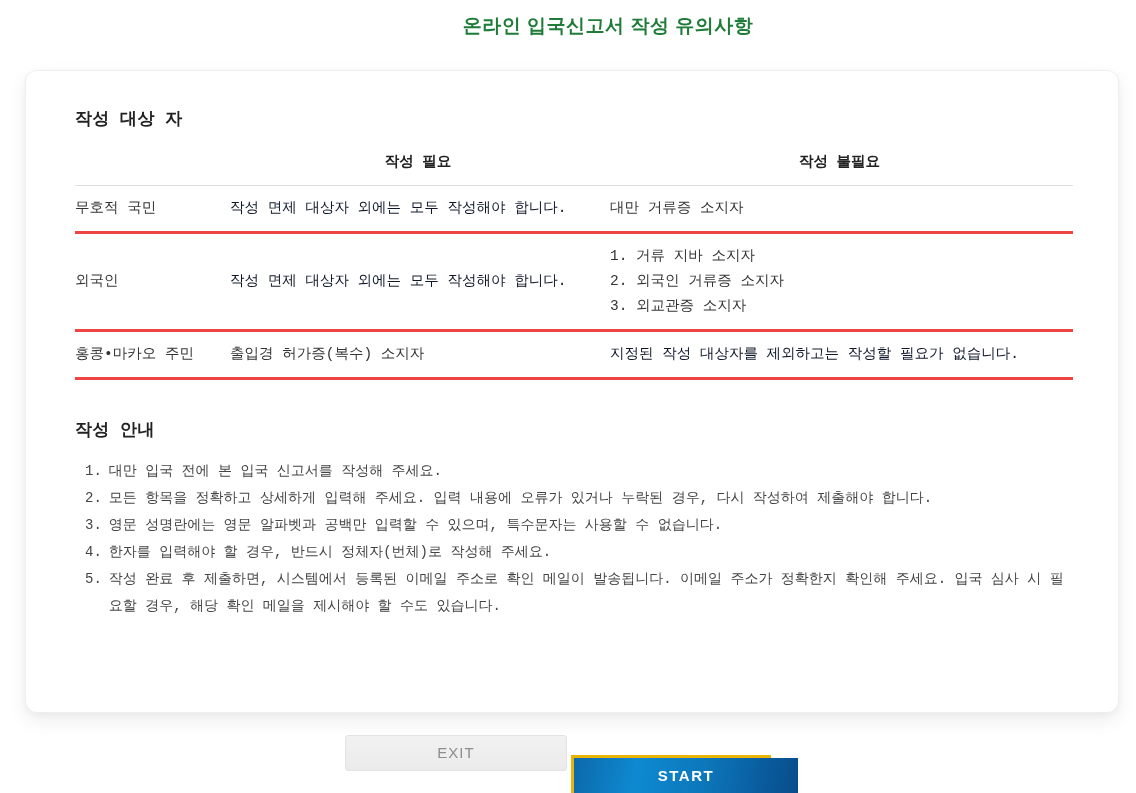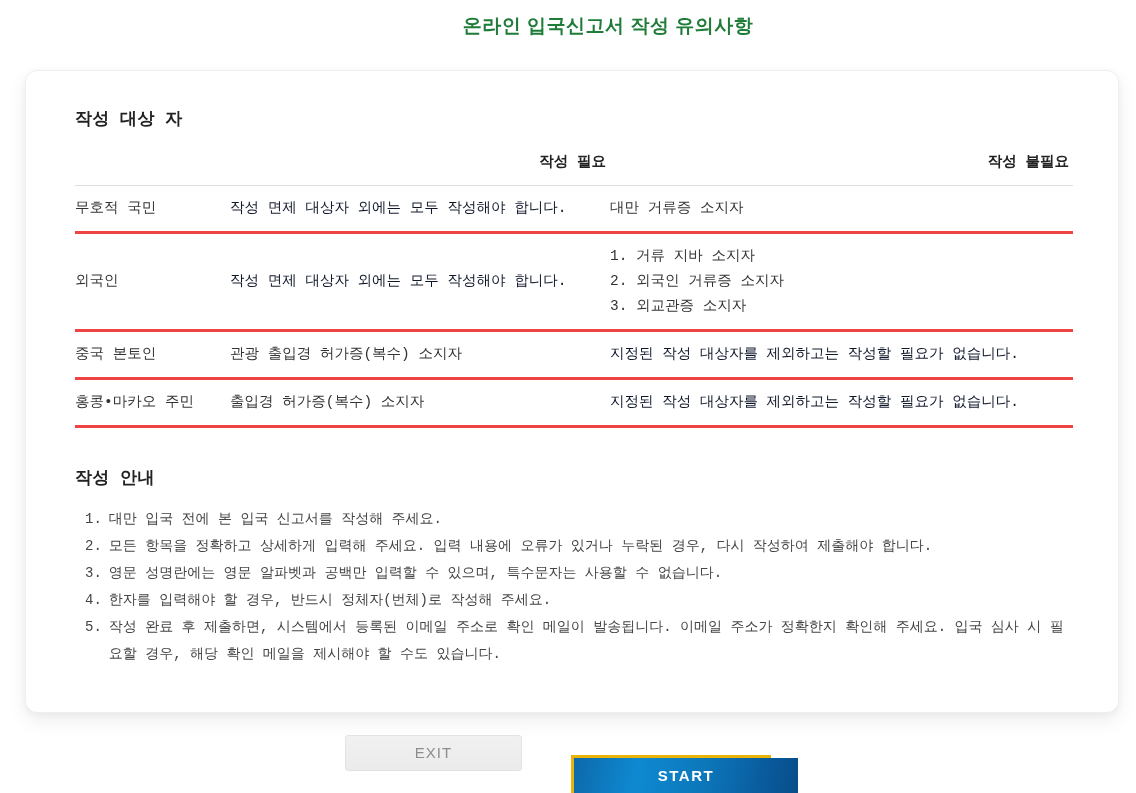--- a/index.html
+++ b/index.html
@@ -39,21 +39,21 @@
   table.who-table {
     margin-top: 14px;
     width: 998px;
     border-collapse: collapse;
     table-layout: fixed;
   }
   .who-table col.c1 { width: 155px; }
   .who-table col.c2 { width: 380px; }
   .who-table col.c3 { width: 463px; }
   .who-table th {
-    text-align: right;
+    text-align: center;
     font-size: 14.5px;
     font-weight: 700;
     color: #222222;
     height: 41px;
     vertical-align: middle;
     border-bottom: 1px solid #dddde2;
     padding: 0 4px 6px 0;
   }
   .who-table td {
     font-size: 14.5px;
@@ -79,21 +79,21 @@
   }
   .guide-num { flex: 0 0 auto; margin-right: 7px; }
   .guide-text { flex: 1 1 auto; max-width: 960px; }
   .footer {
     position: absolute;
     left: 0; top: 730px; width: 1136px; height: 48px;
   }
   .exit-btn {
     position: absolute;
     left: 345px; top: 5px;
-    width: 177px; height: 36px;
+    width: 222px; height: 36px;
     background: linear-gradient(180deg, #f1f1f1, #ebebeb);
     border: 1px solid #e3e3e3;
     border-radius: 3px;
     color: #8d8d8d;
     font-size: 15px;
     letter-spacing: 1px;
     font-family: "Liberation Sans", "DejaVu Sans", sans-serif;
     cursor: pointer;
     text-align: center;
     line-height: 34px;
@@ -151,25 +151,20 @@
         </tr>
         <tr class="r2">
           <td>외국인</td>
           <td><span class="link-text">작성 면제 대상자 외에는 모두 작성해야 합니다.</span></td>
           <td class="cell-lines">
             <span>1. 거류 지바 소지자</span>
             <span>2. 외국인 거류증 소지자</span>
             <span>3. 외교관증 소지자</span>
           </td>
         </tr>
-        <tr class="r3">
-          <td>중국 본토인</td>
-          <td><span>관광 출입경 허가증(복수) 소지자</span></td>
-          <td><span class="link-text">지정된 작성 대상자를 제외하고는 작성할 필요가 없습니다.</span></td>
-        </tr>
         <tr class="r4">
           <td>홍콩•마카오 주민</td>
           <td><span>출입경 허가증(복수) 소지자</span></td>
           <td><span class="link-text">지정된 작성 대상자를 제외하고는 작성할 필요가 없습니다.</span></td>
         </tr>
       </tbody>
     </table>
 
     <div class="guide-section">
       <div class="section-title">작성 안내</div>

